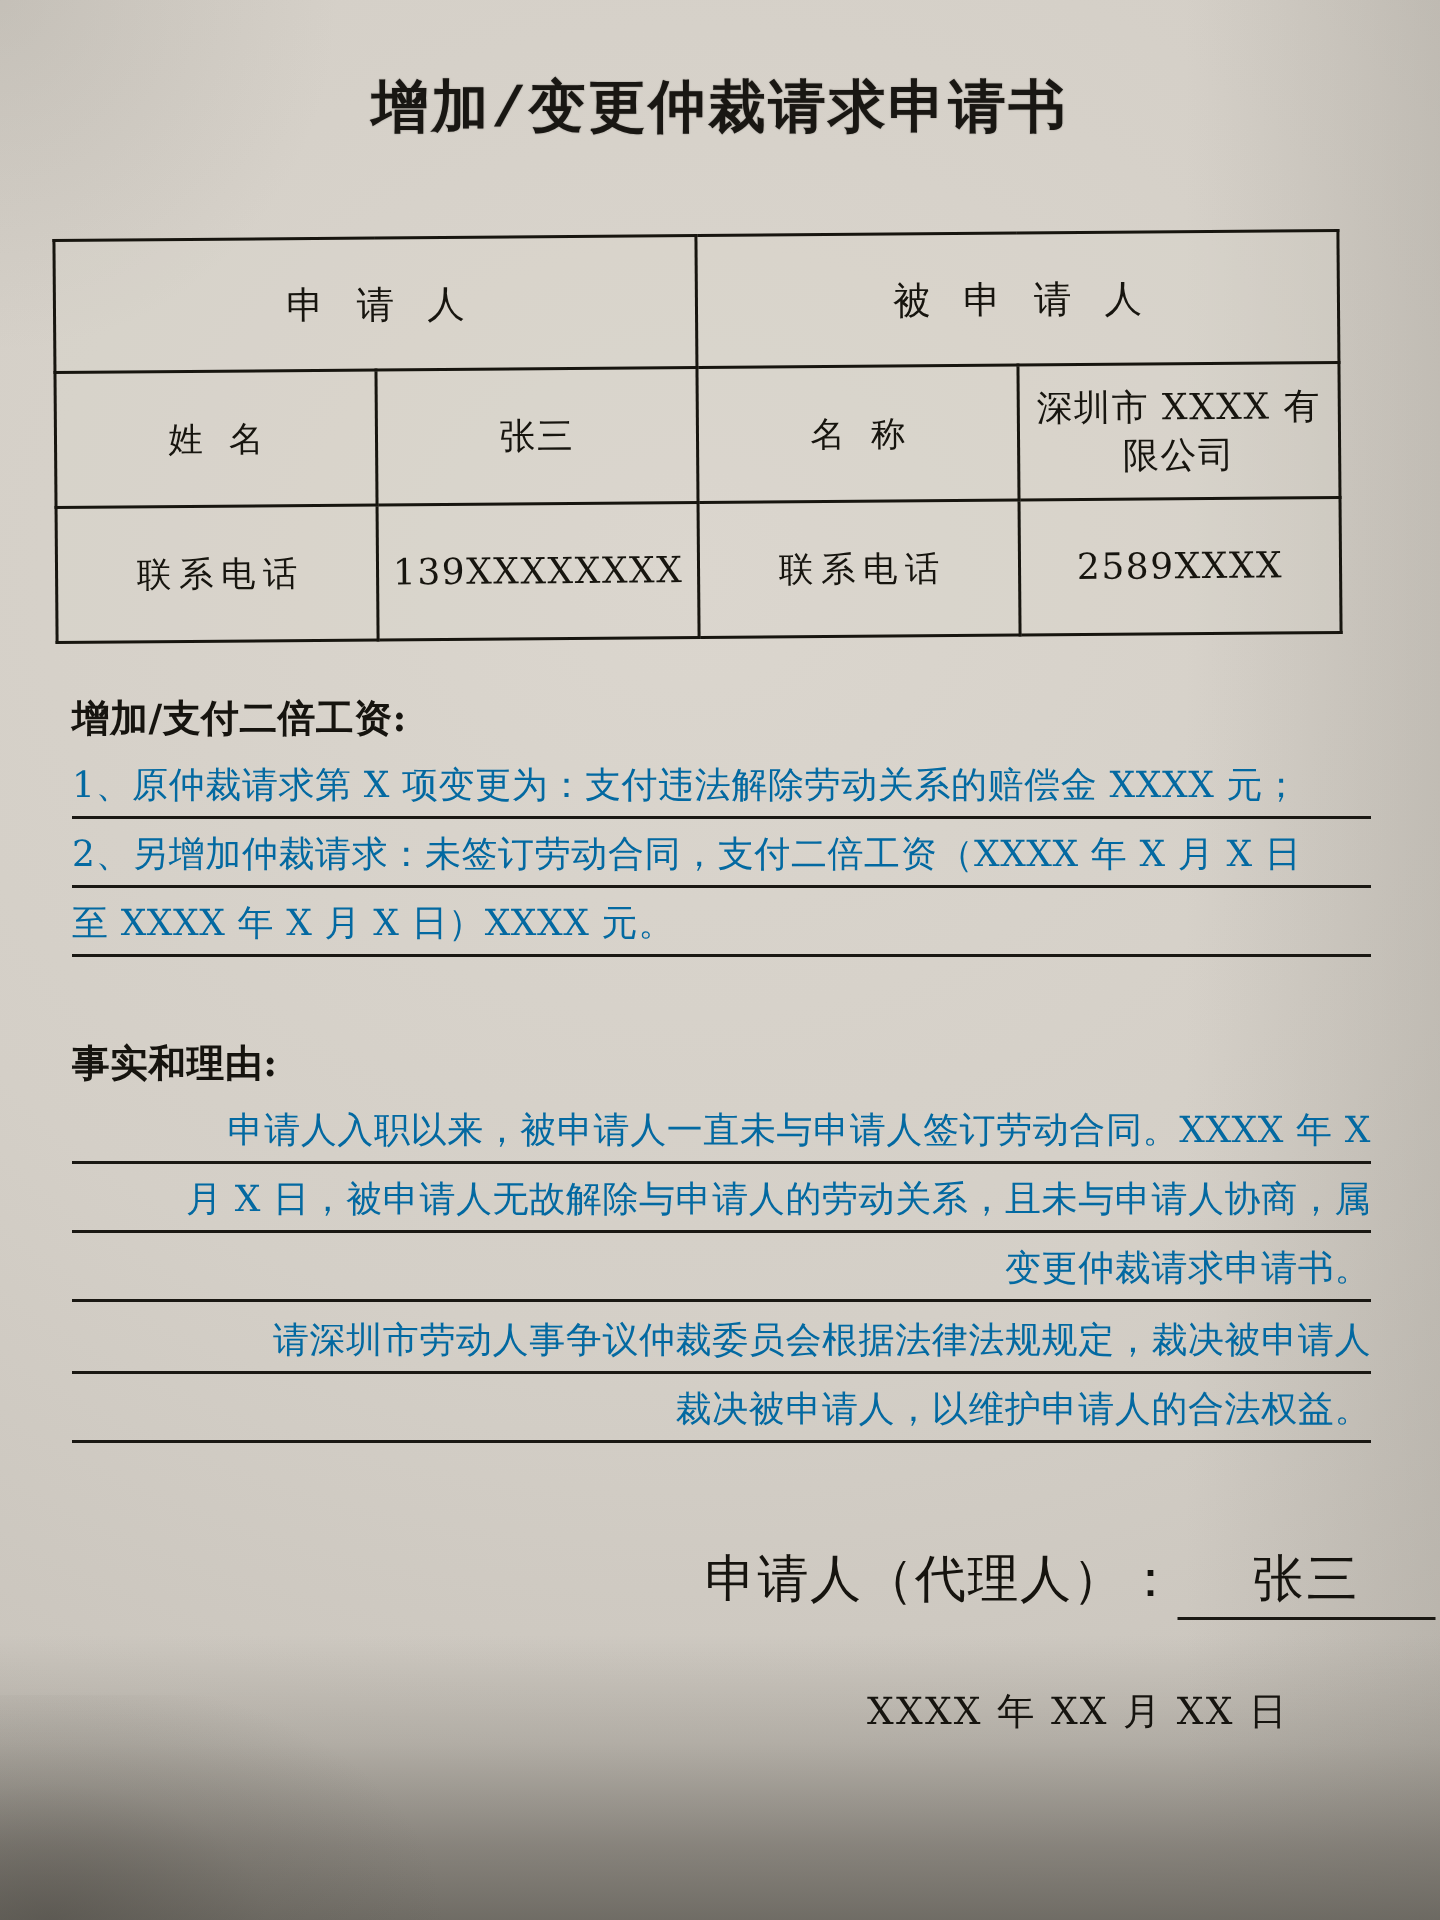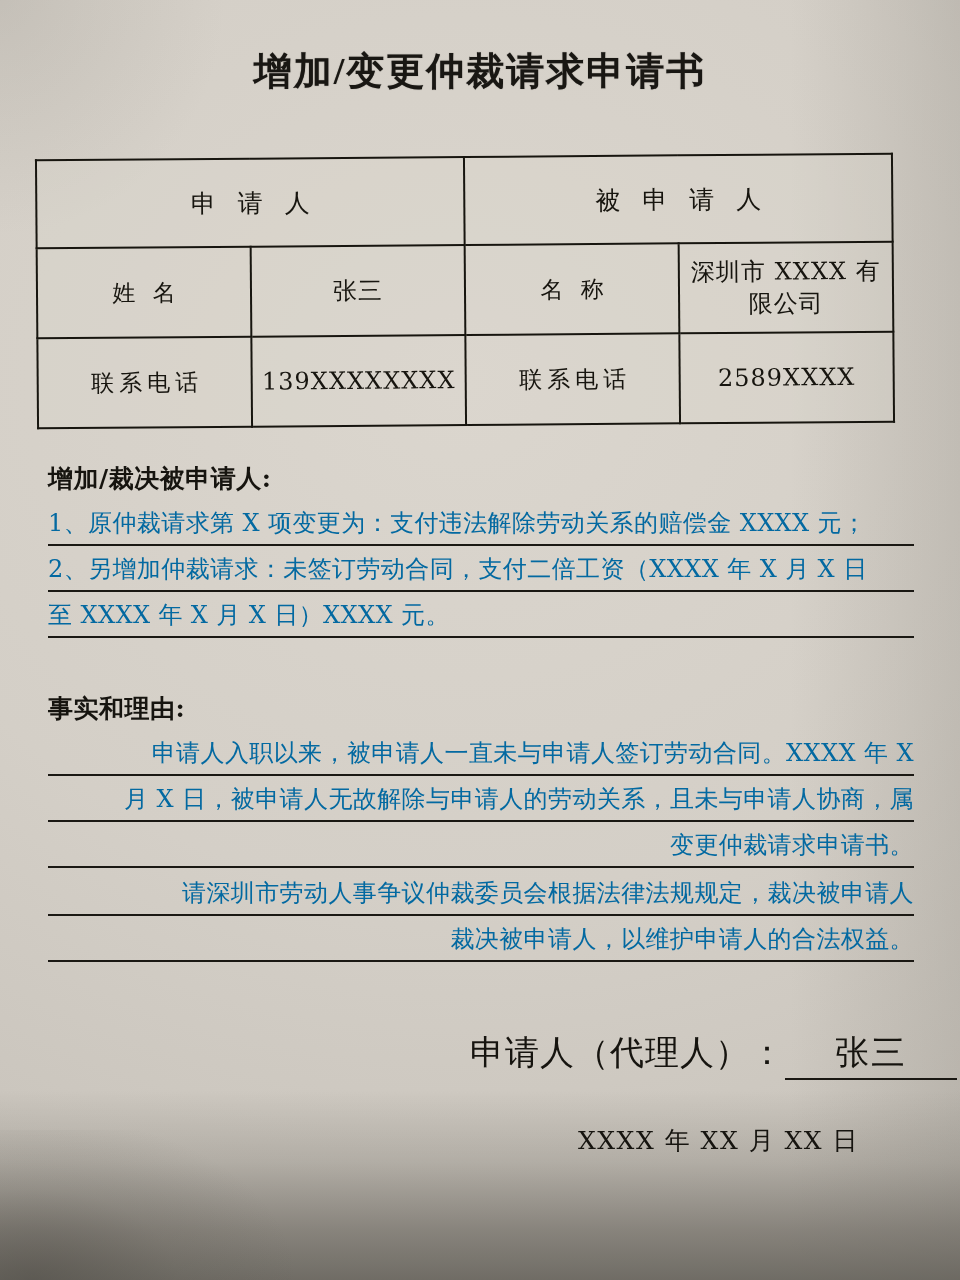--- a/index.html
+++ b/index.html
@@ -58,21 +58,21 @@
     inset: 0;
     padding: 0;
   }
 
   
   .doc-title {
     position: absolute;
     top: 46px;
     left: 0; right: 0;
     text-align: center;
-    font-family: Liberation Serif, serif;
+    font-family: Liberation Mono, monospace;
     font-size: 38px;
     font-weight: bold;
     letter-spacing: 2px;
     color: #191713;
     text-shadow: 0 0 1px rgba(25,23,19,0.45);
   }
 
   
   .party-table {
     position: absolute;
@@ -206,21 +206,21 @@
     <tr class="data-row">
       <td class="label-cell">联系电话</td>
       <td class="value-cell">139XXXXXXXX</td>
       <td class="label-cell">联系电话</td>
       <td class="value-cell">2589XXXX</td>
     </tr>
   </tbody>
     </table>
 
   <div class="section claims">
-    <div class="section-heading">增加/裁决被申请人:</div>
+    <div class="section-heading">增加/支付二倍工资:</div>
     <div class="ul-line">1、原仲裁请求第 X 项变更为：支付违法解除劳动关系的赔偿金 XXXX 元；</div>
     <div class="ul-line">2、另增加仲裁请求：未签订劳动合同，支付二倍工资（XXXX 年 X 月 X 日</div>
     <div class="ul-line">至 XXXX 年 X 月 X 日）XXXX 元。</div>
   </div>
 
   <div class="section facts">
     <div class="section-heading">事实和理由:</div>
 
     <div class="fact-para">
       <div class="ul-line indent">申请人入职以来，被申请人一直未与申请人签订劳动合同。XXXX 年 X</div>

